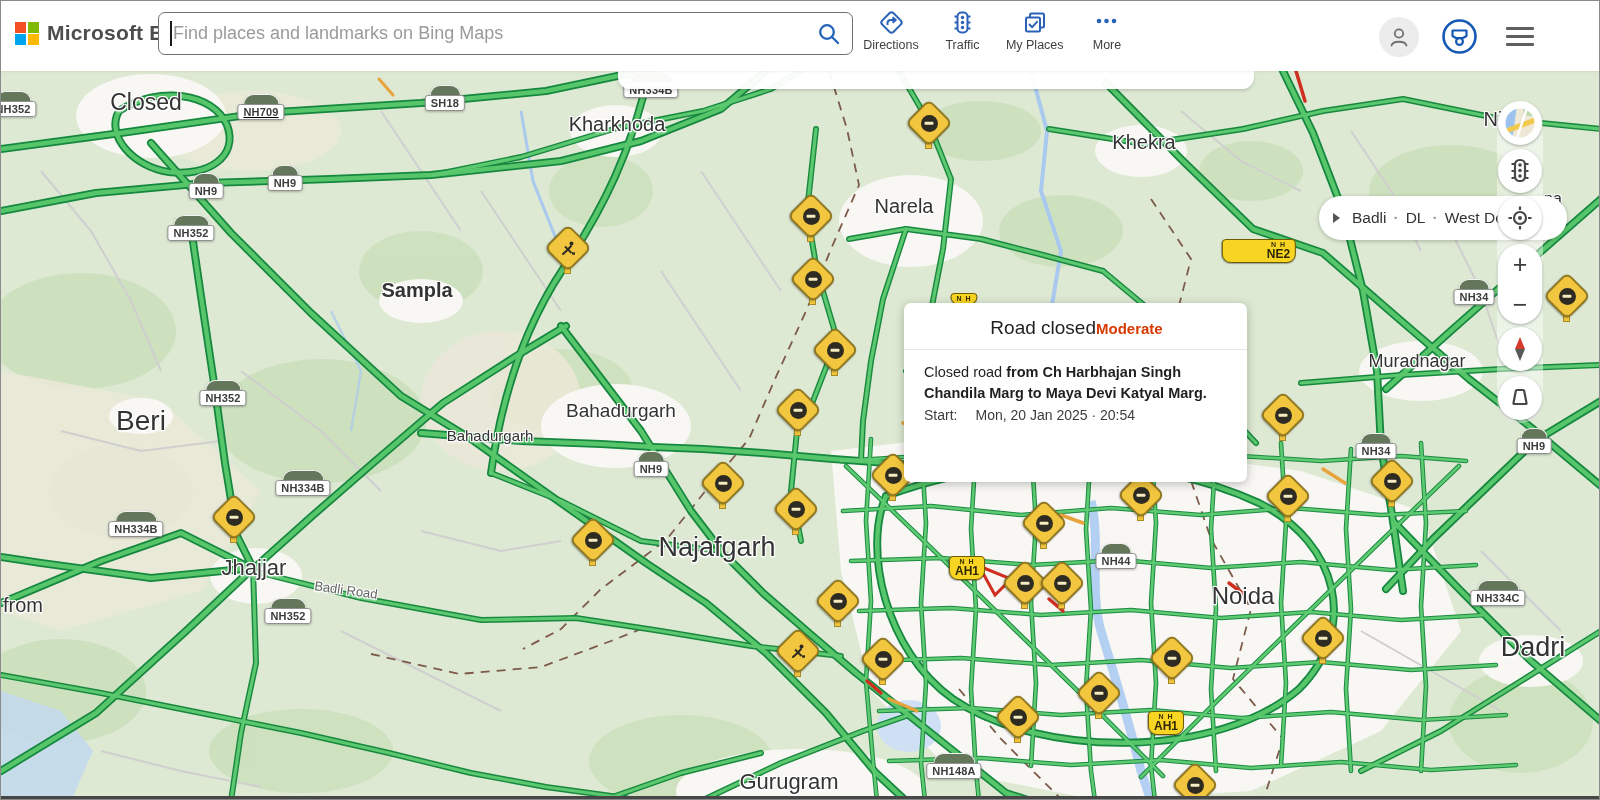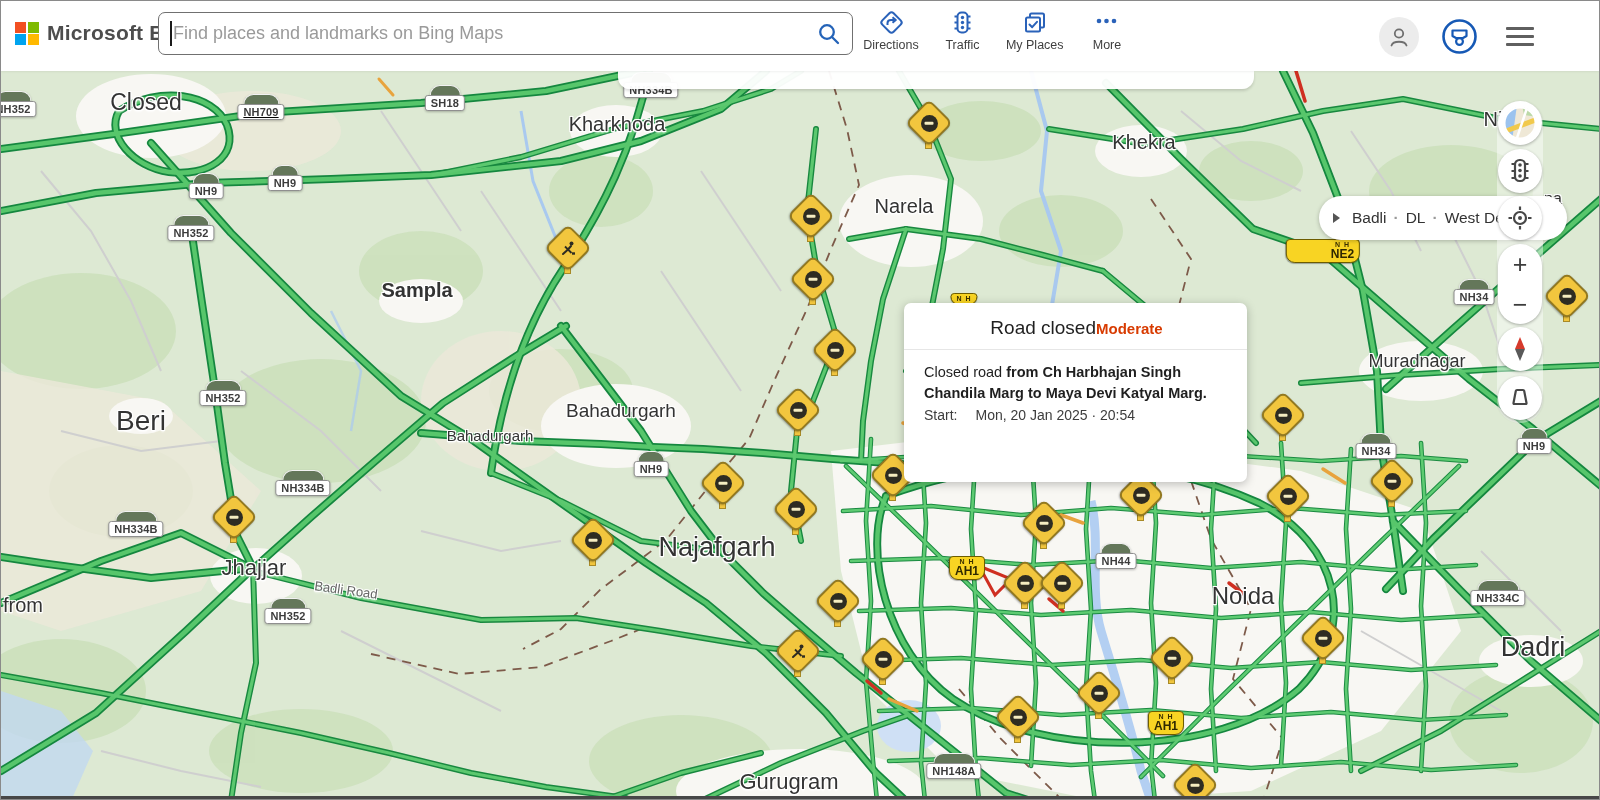--- a/index.html
+++ b/index.html
@@ -470,21 +470,21 @@
           <span class="txt">NH34</span>
         </div>
         <div class="nshield" style="left: 1533px; top: 370px;">
           <span class="arch"></span>
           <span class="txt">NH9</span>
         </div>
         <div class="nshield" style="left: 1497px; top: 522px;">
           <span class="arch"></span>
           <span class="txt">NH334C</span>
         </div>
-        <div class="yshield" style="left: 1322px; top: 180px; padding-left: 44px;">
+        <div class="yshield" style="left: 1258px; top: 180px; padding-left: 44px;">
           <span class="ytop">N H</span>
           <span class="ymain">NE2</span>
         </div>
         <div class="yshield" style="left: 966px; top: 497px;">
           <span class="ytop">N H</span>
           <span class="ymain">AH1</span>
         </div>
         <div class="yshield" style="left: 1165px; top: 652px;">
           <span class="ytop">N H</span>
           <span class="ymain">AH1</span>

